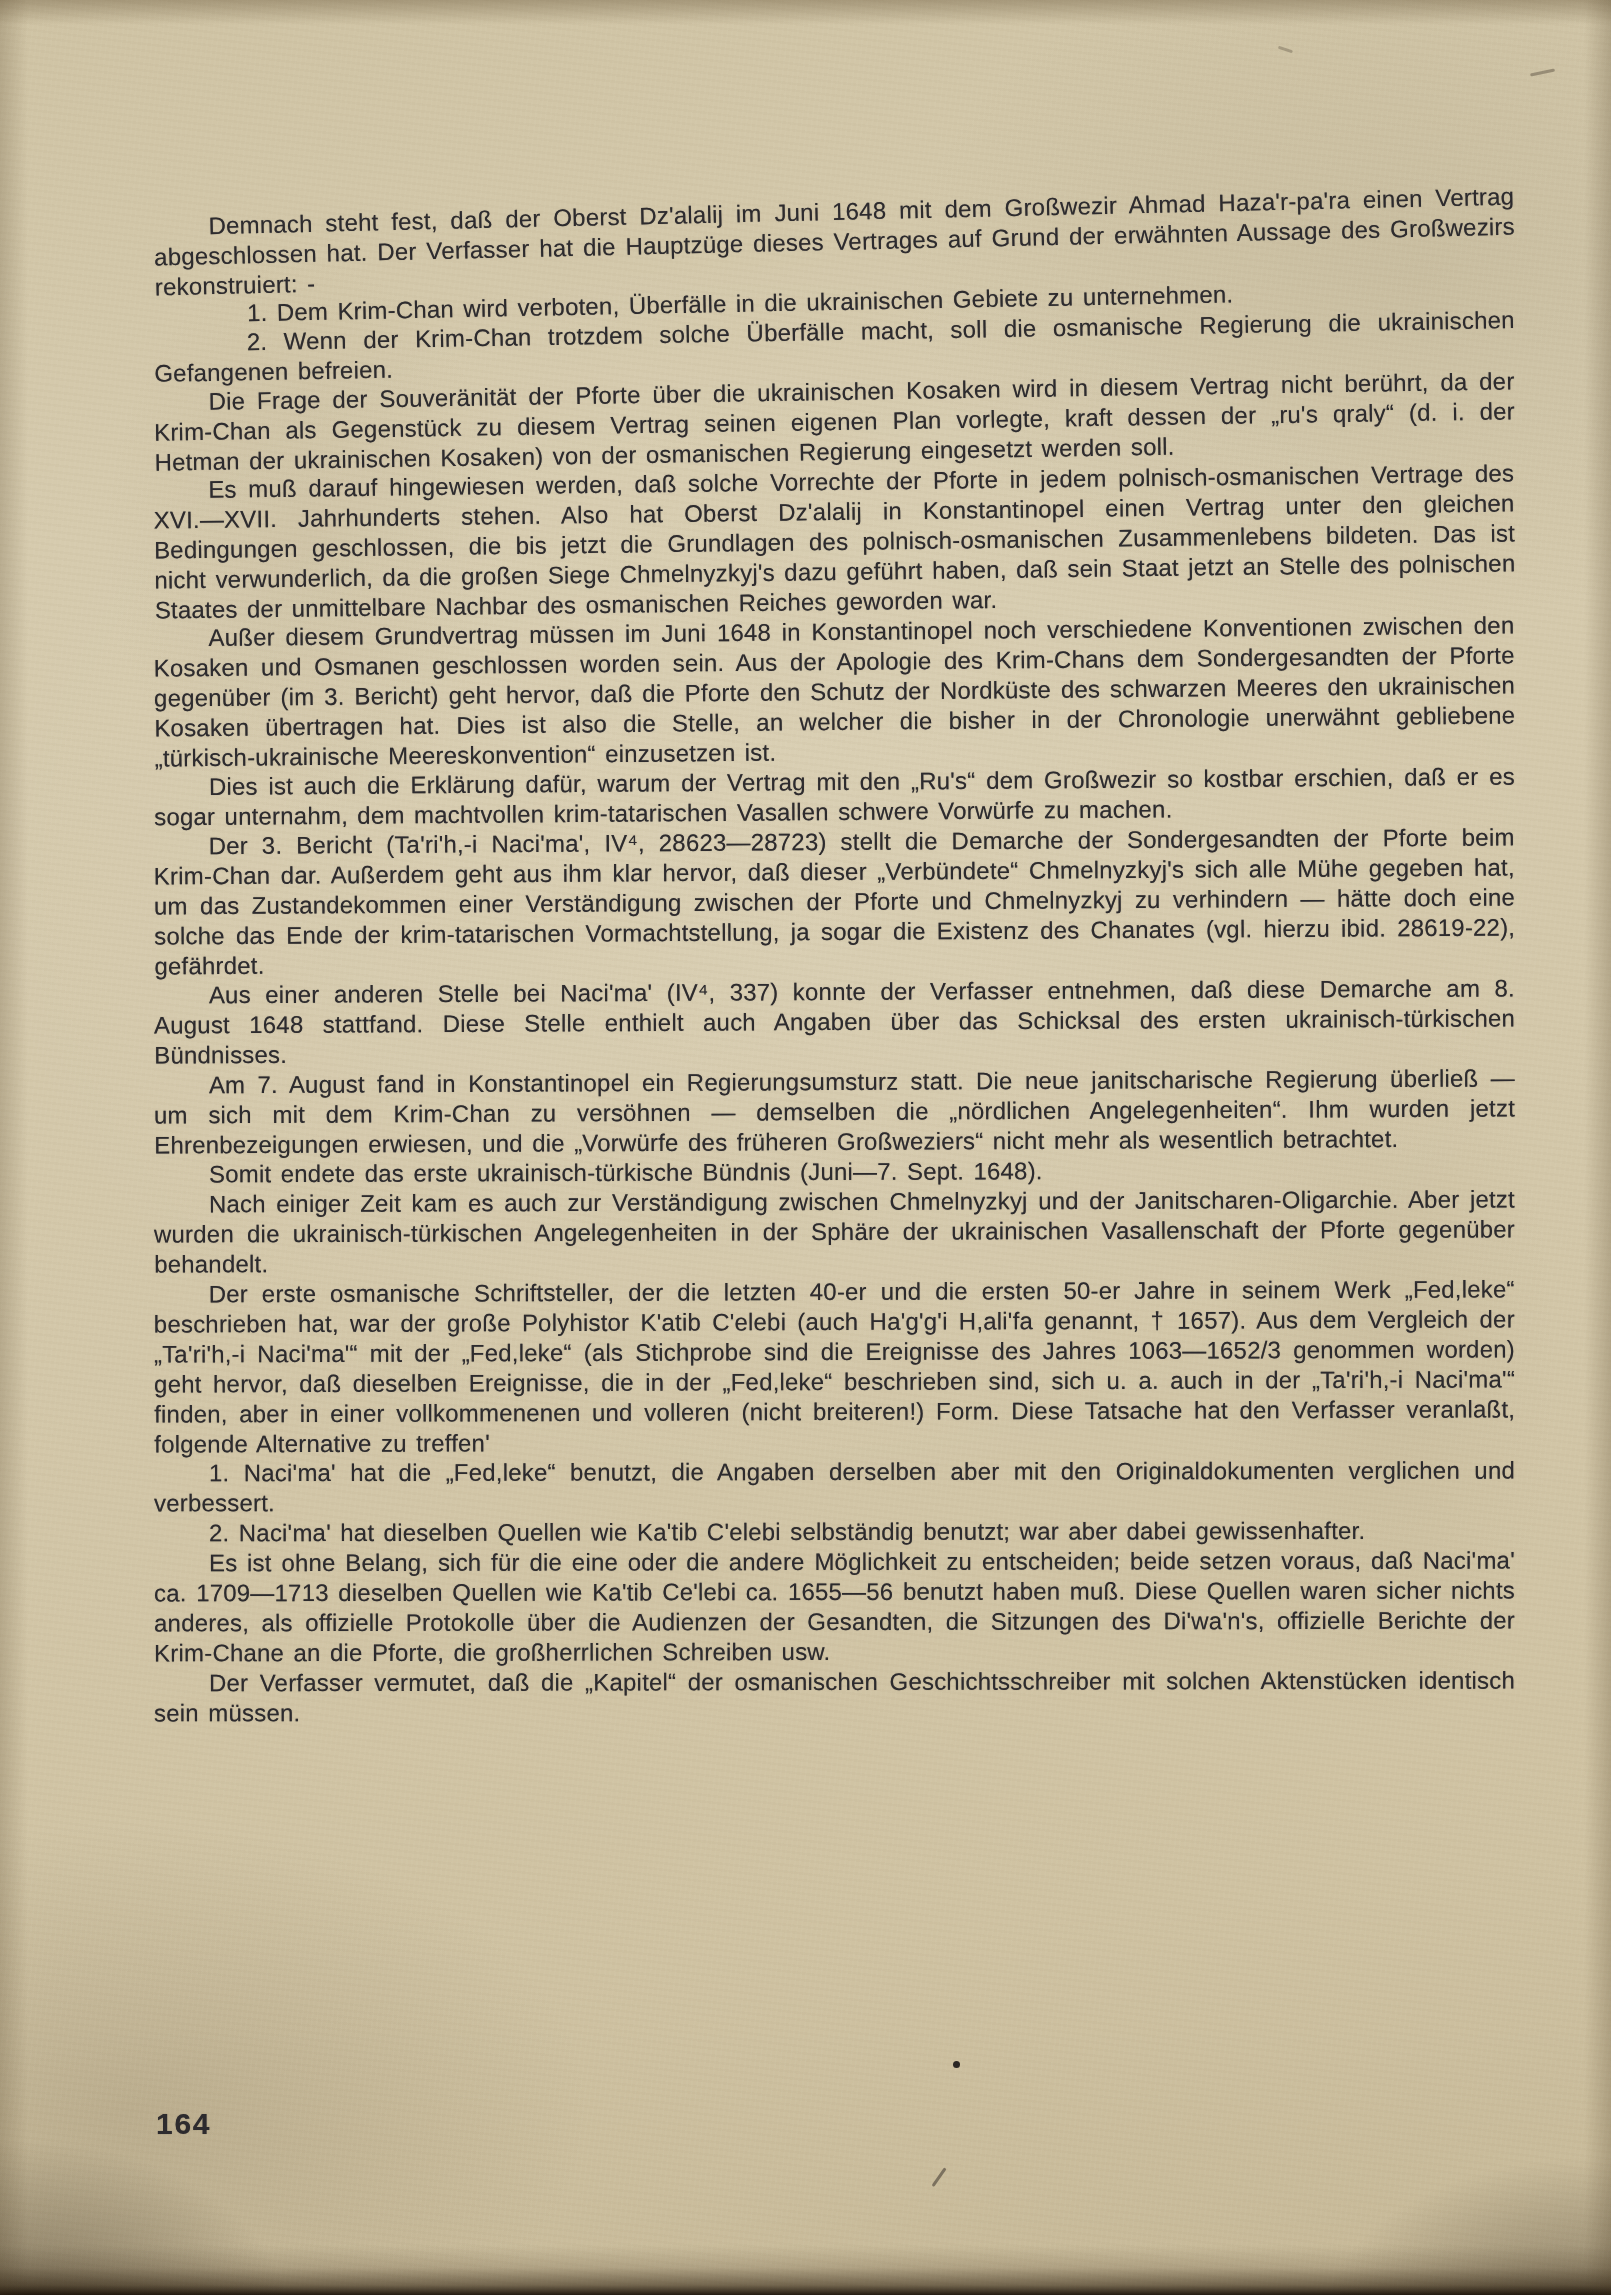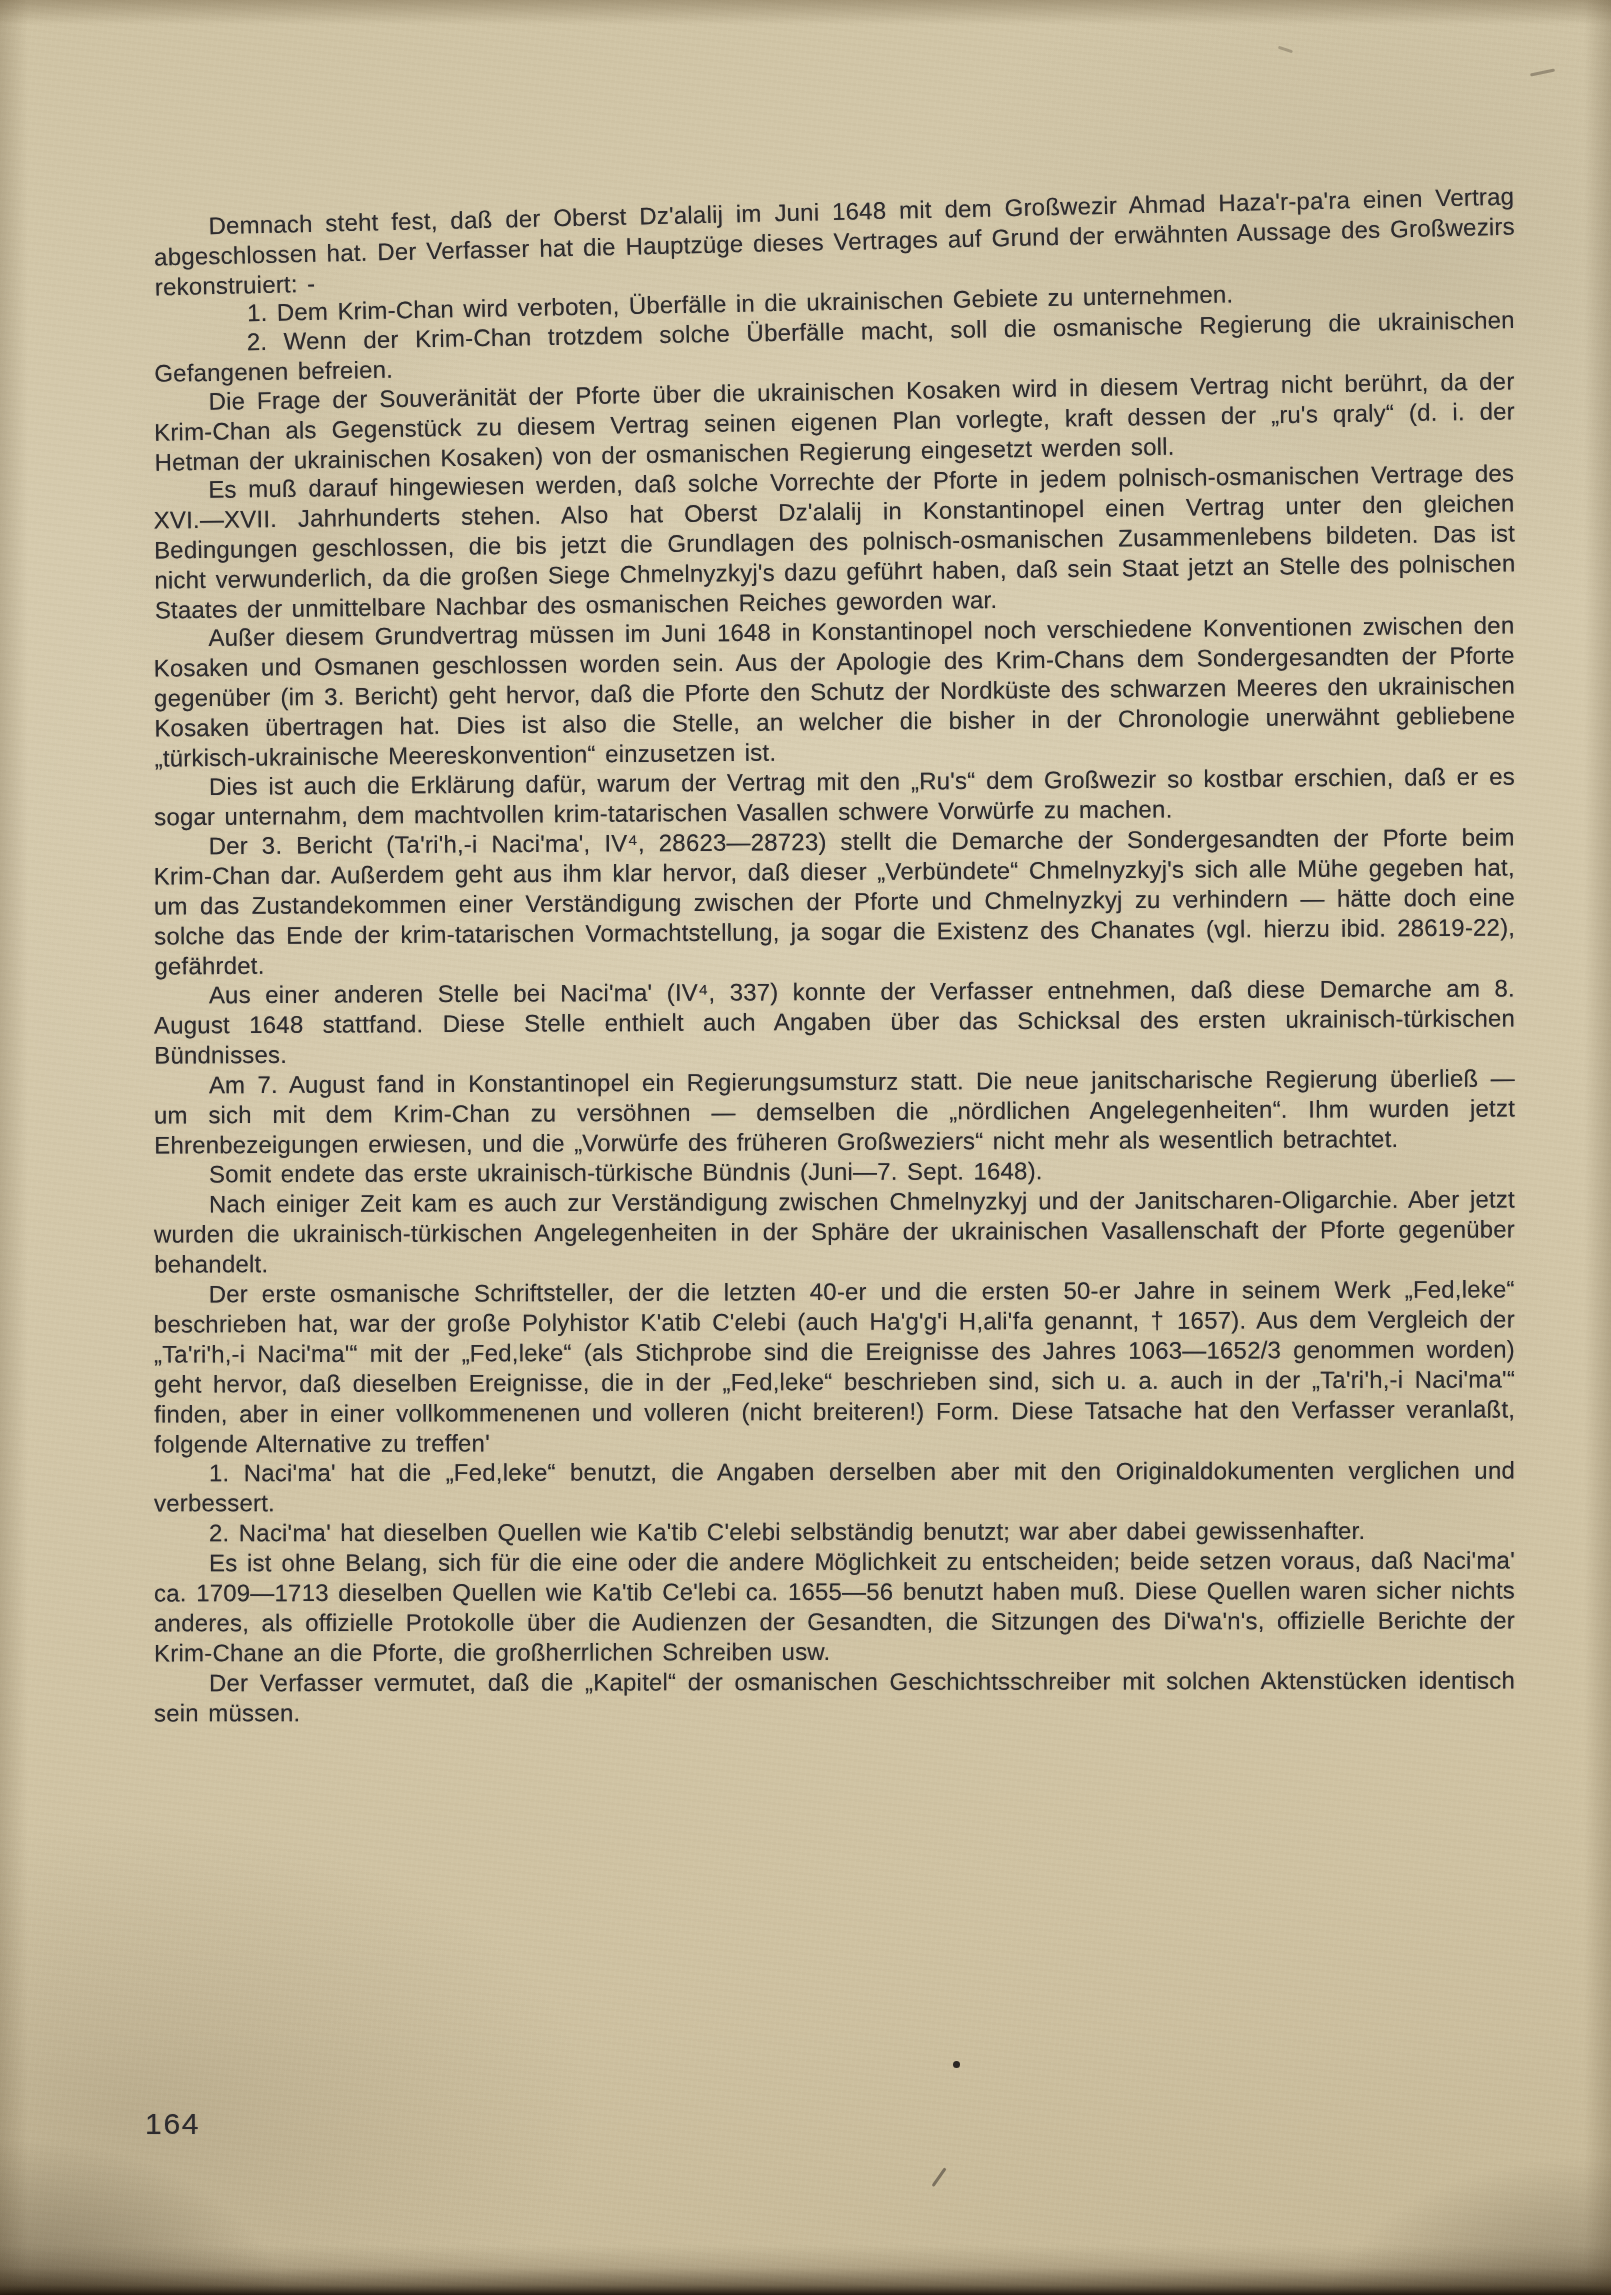--- a/index.html
+++ b/index.html
@@ -89,26 +89,27 @@
   .sk07 { transform: rotate(-0.72deg); }
   .sk06 { transform: rotate(-0.55deg); }
   .sk05 { transform: rotate(-0.45deg); }
   .sk04 { transform: rotate(-0.38deg); }
   .sk03 { transform: rotate(-0.30deg); }
   .sk02 { transform: rotate(-0.22deg); }
   .sk01 { transform: rotate(-0.12deg); }
 
   .page-number {
     position: absolute;
-    left: 145px;
+    left: 156px;
     top: 2107px;
     font-size: 30px;
     letter-spacing: 1.7px;
     color: #2d2b2e;
     text-shadow: 0 0 0.8px rgba(43,41,44,0.55);
+    font-weight: bold;
   }
 
   .ink-dot {
     position: absolute;
     left: 953px;
     top: 2061px;
     width: 7.4px; height: 7.4px;
     border-radius: 50%;
     background: #2b2724;
   }

